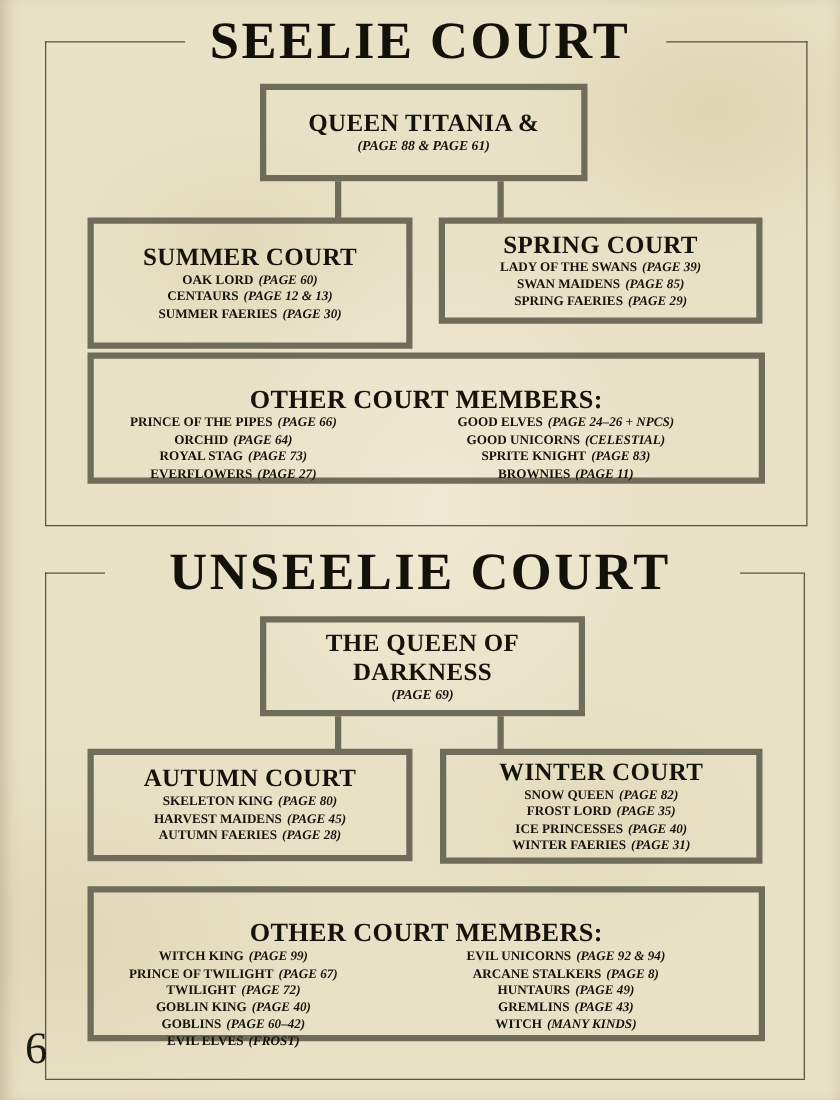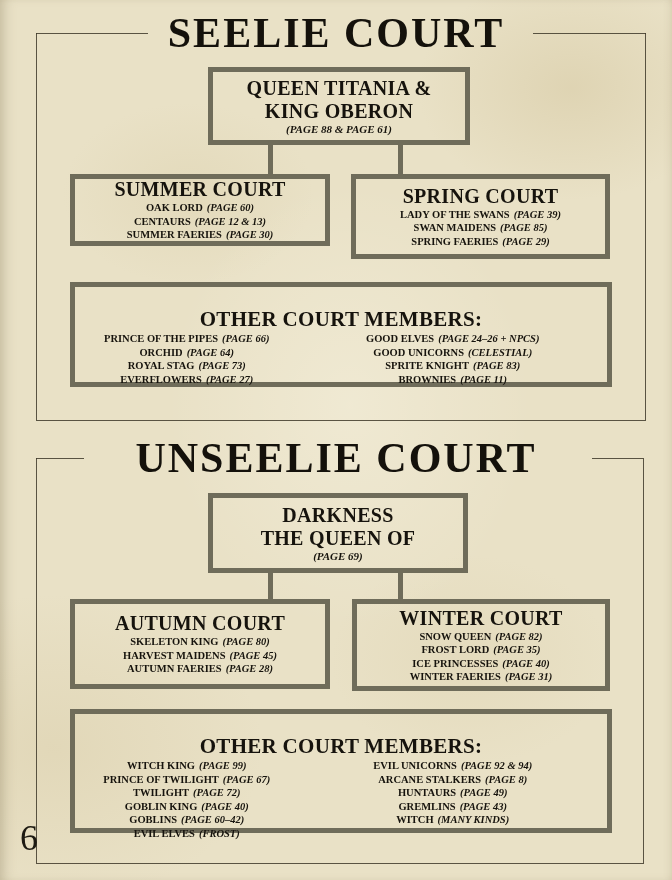--- a/index.html
+++ b/index.html
@@ -56,28 +56,27 @@
     <div class="fline" style="left:36px;top:33px;width:112px;height:1px;"></div>
     <div class="fline" style="left:533px;top:33px;width:113px;height:1px;"></div>
     <div class="fline" style="left:36px;top:33px;width:1px;height:387px;"></div>
     <div class="fline" style="left:645px;top:33px;width:1px;height:387px;"></div>
     <div class="fline" style="left:36px;top:420px;width:610px;height:1px;"></div>
 
     <div class="sec-title" style="top:8px;">SEELIE COURT</div>
 
     <div class="cbox" style="left:208px;top:67px;width:262px;height:78px;">
       <div class="bh">QUEEN TITANIA &amp;</div>
-      <div class="bh">KING OBERON</div>
       <div class="bref">(PAGE 88 &amp; PAGE 61)</div>
     </div>
 
     <div class="stub" style="left:268px;top:145px;height:30px;"></div>
     <div class="stub" style="left:398px;top:145px;height:30px;"></div>
 
-    <div class="cbox" style="left:70px;top:174px;width:260px;height:72px;">
+    <div class="cbox" style="left:70px;top:174px;width:260px;height:105px;">
       <div class="bh">SUMMER COURT</div>
       <div class="m"><span>OAK LORD</span><span class="mr">(PAGE 60)</span></div>
       <div class="m"><span>CENTAURS</span><span class="mr">(PAGE 12 &amp; 13)</span></div>
       <div class="m"><span>SUMMER FAERIES</span><span class="mr">(PAGE 30)</span></div>
     </div>
 
     <div class="cbox" style="left:351px;top:174px;width:259px;height:85px;">
       <div class="bh">SPRING COURT</div>
       <div class="m"><span>LADY OF THE SWANS</span><span class="mr">(PAGE 39)</span></div>
       <div class="m"><span>SWAN MAIDENS</span><span class="mr">(PAGE 85)</span></div>
@@ -107,22 +106,22 @@
 
     <div class="fline" style="left:36px;top:458px;width:48px;height:1px;"></div>
     <div class="fline" style="left:592px;top:458px;width:51px;height:1px;"></div>
     <div class="fline" style="left:36px;top:458px;width:1px;height:405px;"></div>
     <div class="fline" style="left:643px;top:458px;width:1px;height:405px;"></div>
     <div class="fline" style="left:36px;top:863px;width:608px;height:1px;"></div>
 
     <div class="sec-title" style="top:433px;">UNSEELIE COURT</div>
 
     <div class="cbox" style="left:208px;top:493px;width:260px;height:80px;">
+      <div class="bh">THE QUEEN OF</div>
       <div class="bh">DARKNESS</div>
-      <div class="bh">THE QUEEN OF</div>
       <div class="bref">(PAGE 69)</div>
     </div>
 
     <div class="stub" style="left:268px;top:573px;height:27px;"></div>
     <div class="stub" style="left:398px;top:573px;height:27px;"></div>
 
     <div class="cbox" style="left:70px;top:599px;width:260px;height:90px;">
       <div class="bh">AUTUMN COURT</div>
       <div class="m"><span>SKELETON KING</span><span class="mr">(PAGE 80)</span></div>
       <div class="m"><span>HARVEST MAIDENS</span><span class="mr">(PAGE 45)</span></div>

